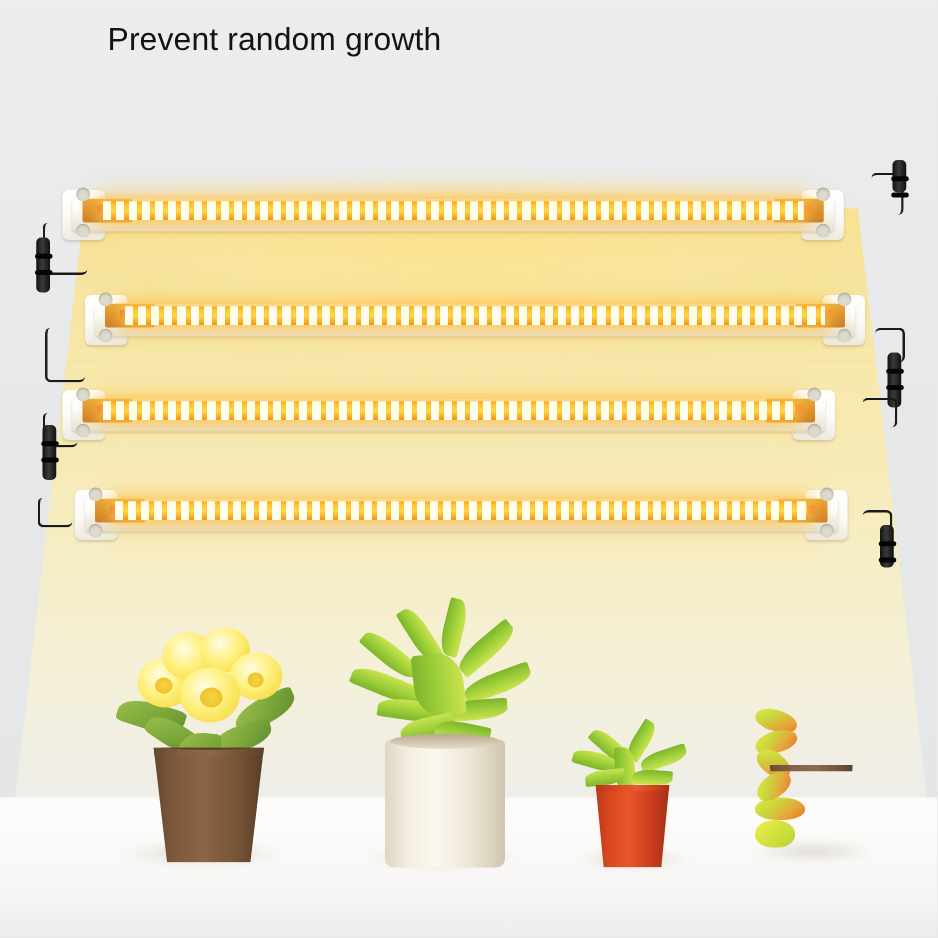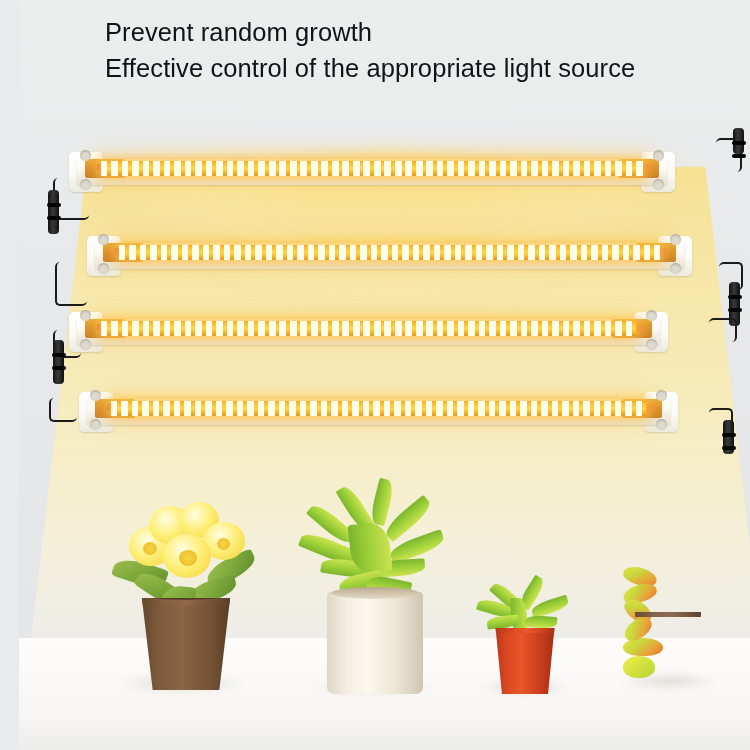--- a/index.html
+++ b/index.html
@@ -3,21 +3,21 @@
 <meta charset="utf-8">
 <style>
   html,body{margin:0;padding:0;}
   body{
     width:750px;height:750px;overflow:hidden;
     font-family:"Liberation Sans",sans-serif;
     background:#e9eaeb;
     position:relative;
   }
   .stage{position:absolute;inset:0;overflow:hidden;background:
-     linear-gradient(180deg,#eceded 0%,#e7e8e9 45%,#e4e5e6 100%); margin-left: 19px;}
+     linear-gradient(180deg,#eceded 0%,#e7e8e9 45%,#e4e5e6 100%);}
 
   
   .cone{
     position:absolute;left:0;top:150px;width:750px;height:560px;
     clip-path:polygon(9.0% 3%, 91.5% 3%, 100% 100%, 0.5% 100%);
     background:linear-gradient(180deg,
        rgba(246,223,140,.97) 0%,
        rgba(247,230,163,.95) 22%,
        rgba(248,236,184,.90) 46%,
        rgba(250,243,209,.74) 68%,
@@ -200,21 +200,20 @@
 </head>
 <body>
 
 <div class="stage">
 
   <div class="cone"></div>
   <div class="cone-glow"></div>
 
   <div class="headline">
     <div>Prevent random growth</div>
-    <div>Effective control of the appropriate light source</div>
   </div>
 
   <div class="wire" style="left:34px;top:178px;width:34px;height:40px;border-right:none;border-top:none;"></div>
   <div class="plug" style="left:29px;top:190px;"></div>
   <div class="bar" style="left:30px;right:55px;top:148px;">
     <div class="cap-l"></div>
     <div class="cap-r"></div>
     <div class="body"></div>
     <div class="pcb-l"></div>
     <div class="pcb-r"></div>

